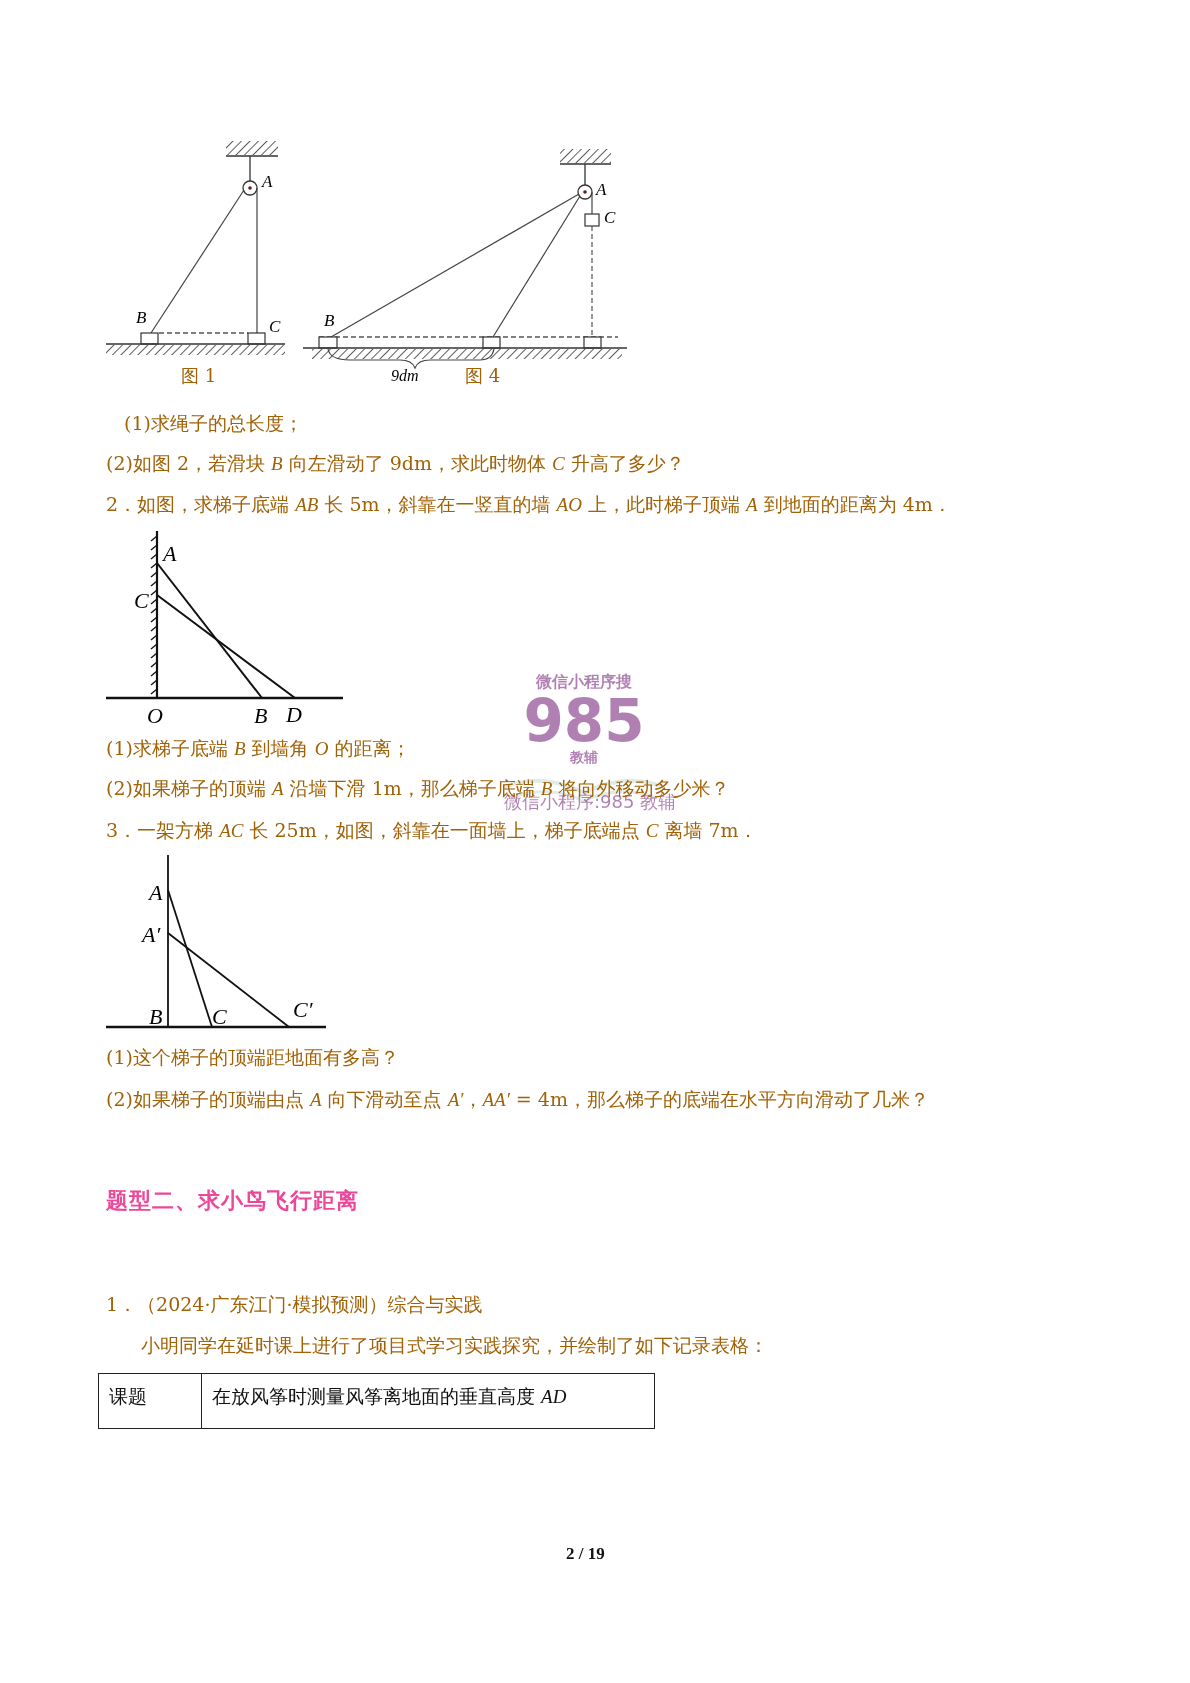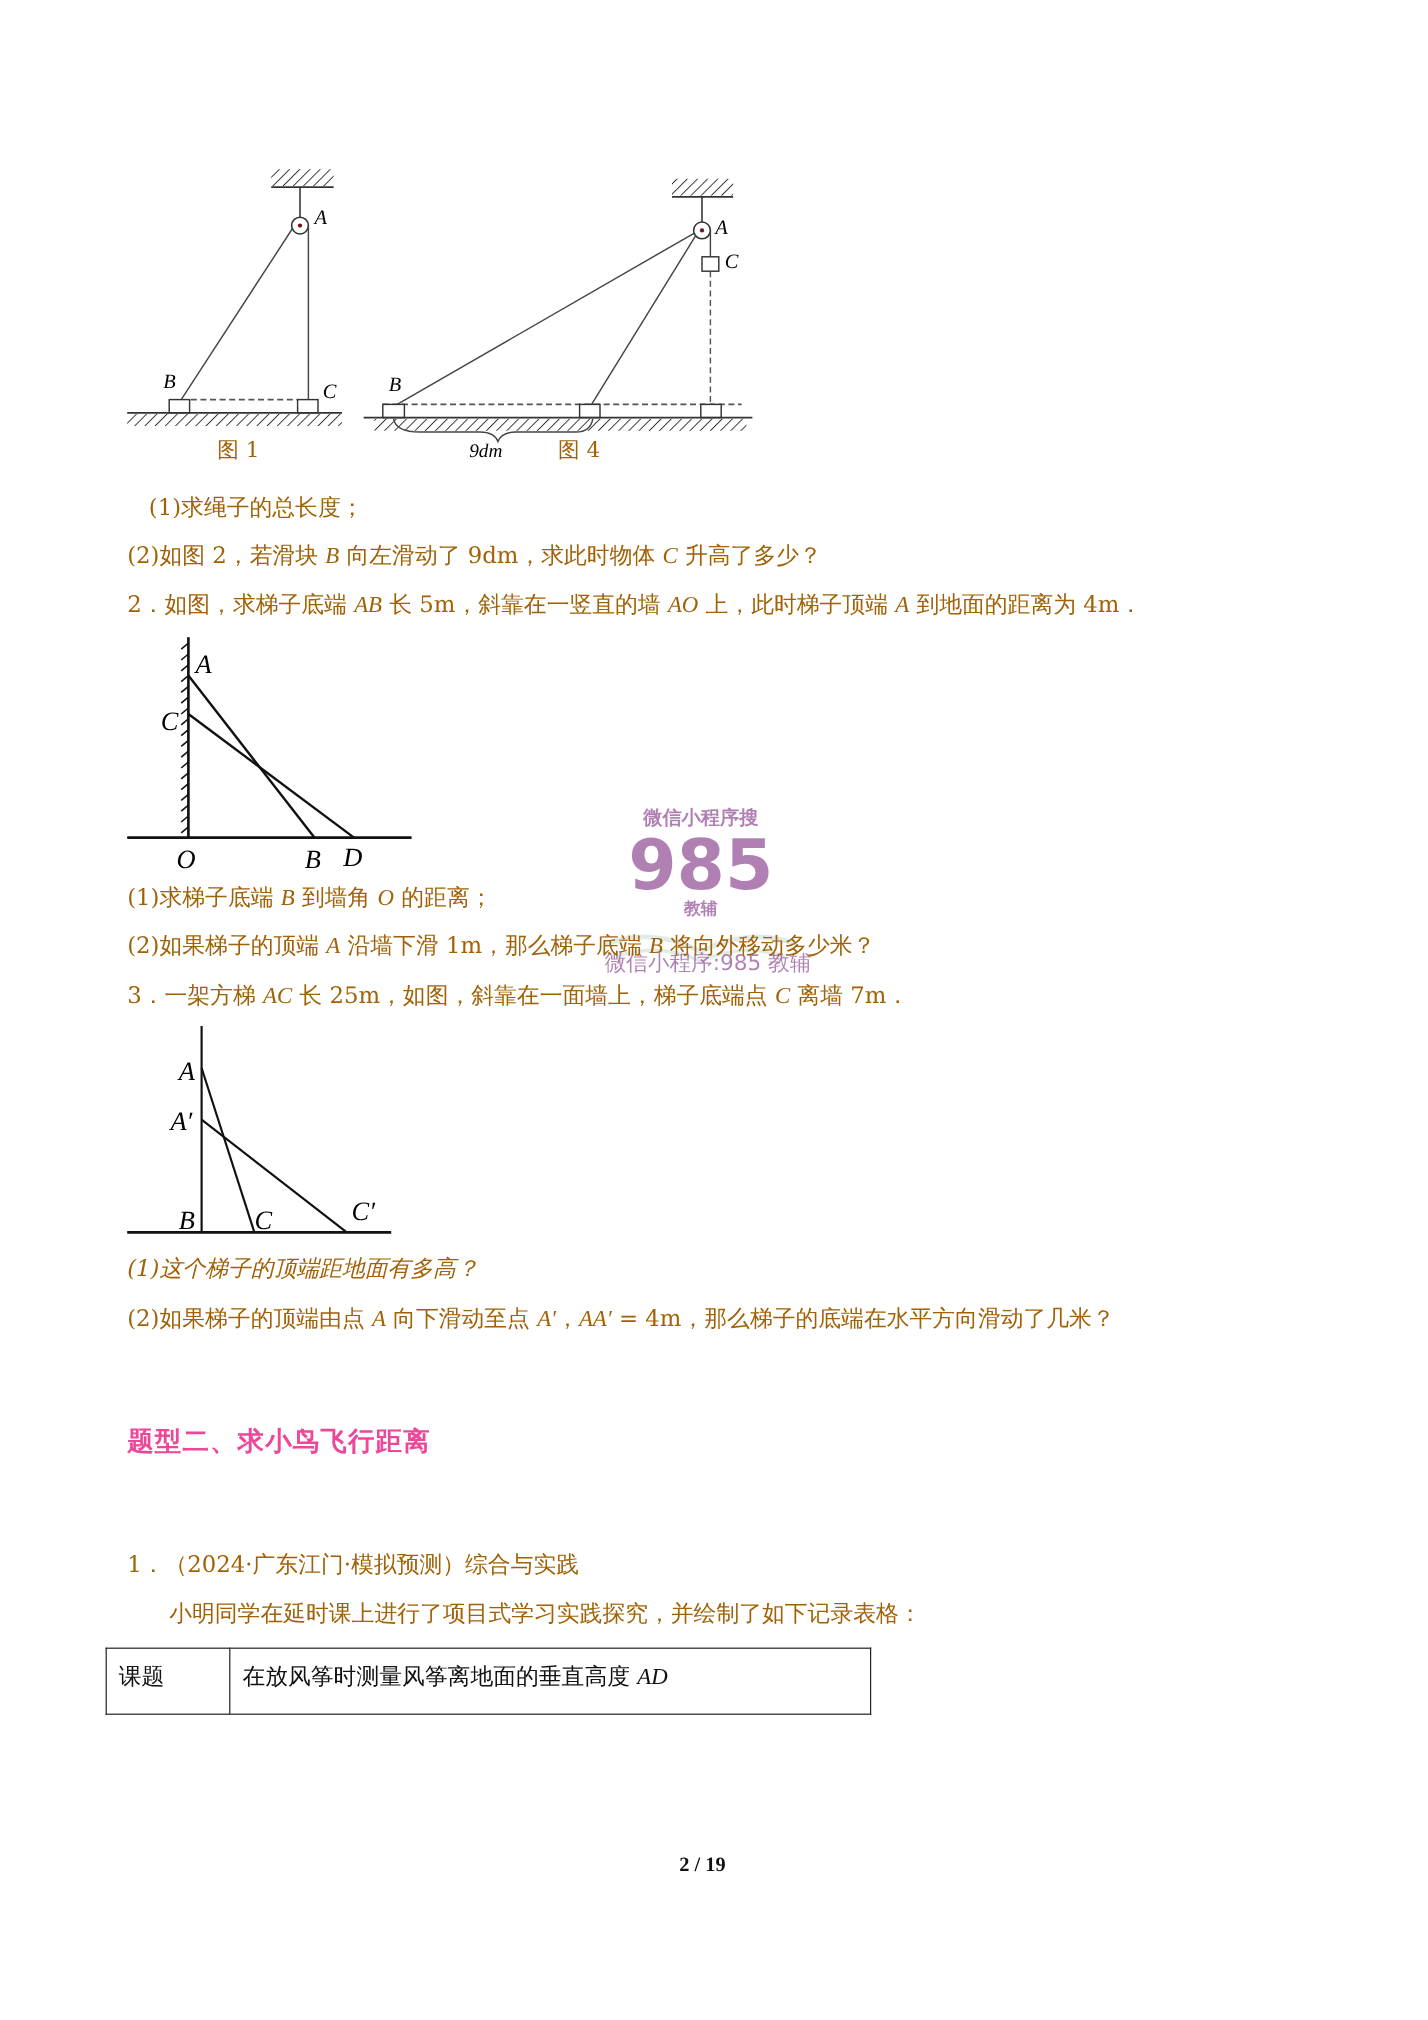--- a/index.html
+++ b/index.html
@@ -141,33 +141,33 @@
   <line x1="106" y1="1027" x2="326" y2="1027" stroke="#111" stroke-width="2.4"></line>
   <line x1="168" y1="890" x2="212" y2="1027" stroke="#111" stroke-width="1.8"></line>
   <line x1="168" y1="933" x2="289" y2="1027" stroke="#111" stroke-width="1.8"></line>
   <text x="149" y="900" font-size="22">A</text>
   <text x="142" y="942" font-size="22">A′</text>
   <text x="149" y="1024" font-size="22">B</text>
   <text x="212" y="1024" font-size="22">C</text>
   <text x="293" y="1017" font-size="22">C′</text>
 </svg>
 
-<div class="line" style="left:106px; top:1045px;font-style:italic;">(1)这个梯子的顶端距地面有多高？</div>
+<div class="line" style="left:106px; top:1045px;">(1)这个梯子的顶端距地面有多高？</div>
 <div class="line" style="left:106px; top:1087px;">
   <span>(2)如果梯子的顶端由点 </span><span class="it">A</span><span> 向下滑动至点 </span><span class="it">A′</span><span>，</span><span class="it">AA′</span><span> = 4m，那么梯子的底端在水平方向滑动了几米？</span>
 </div>
 
 <div class="heading" style="left:106px; top:1186px;">题型二、求小鸟飞行距离</div>
 
 <div class="line" style="left:106px; top:1292px;">
   <span>1．</span><span>（2024·广东江门·模拟预测）综合与实践</span>
 </div>
 <div class="line" style="left:106px; top:1333px;margin-left:35px;">小明同学在延时课上进行了项目式学习实践探究，并绘制了如下记录表格：</div>
 
-<table class="record" style="left:88px; top:1373px; width:638px; height:56px;">
+<table class="record" style="left:98px; top:1373px; width:557px; height:56px;">
   <tbody>
       <tr>
     <td style="width:82px;">课题</td>
     <td>
       <span>在放风筝时测量风筝离地面的垂直高度 </span><span class="it">AD</span>
     </td>
   </tr>
 </tbody>
   </table>
 

